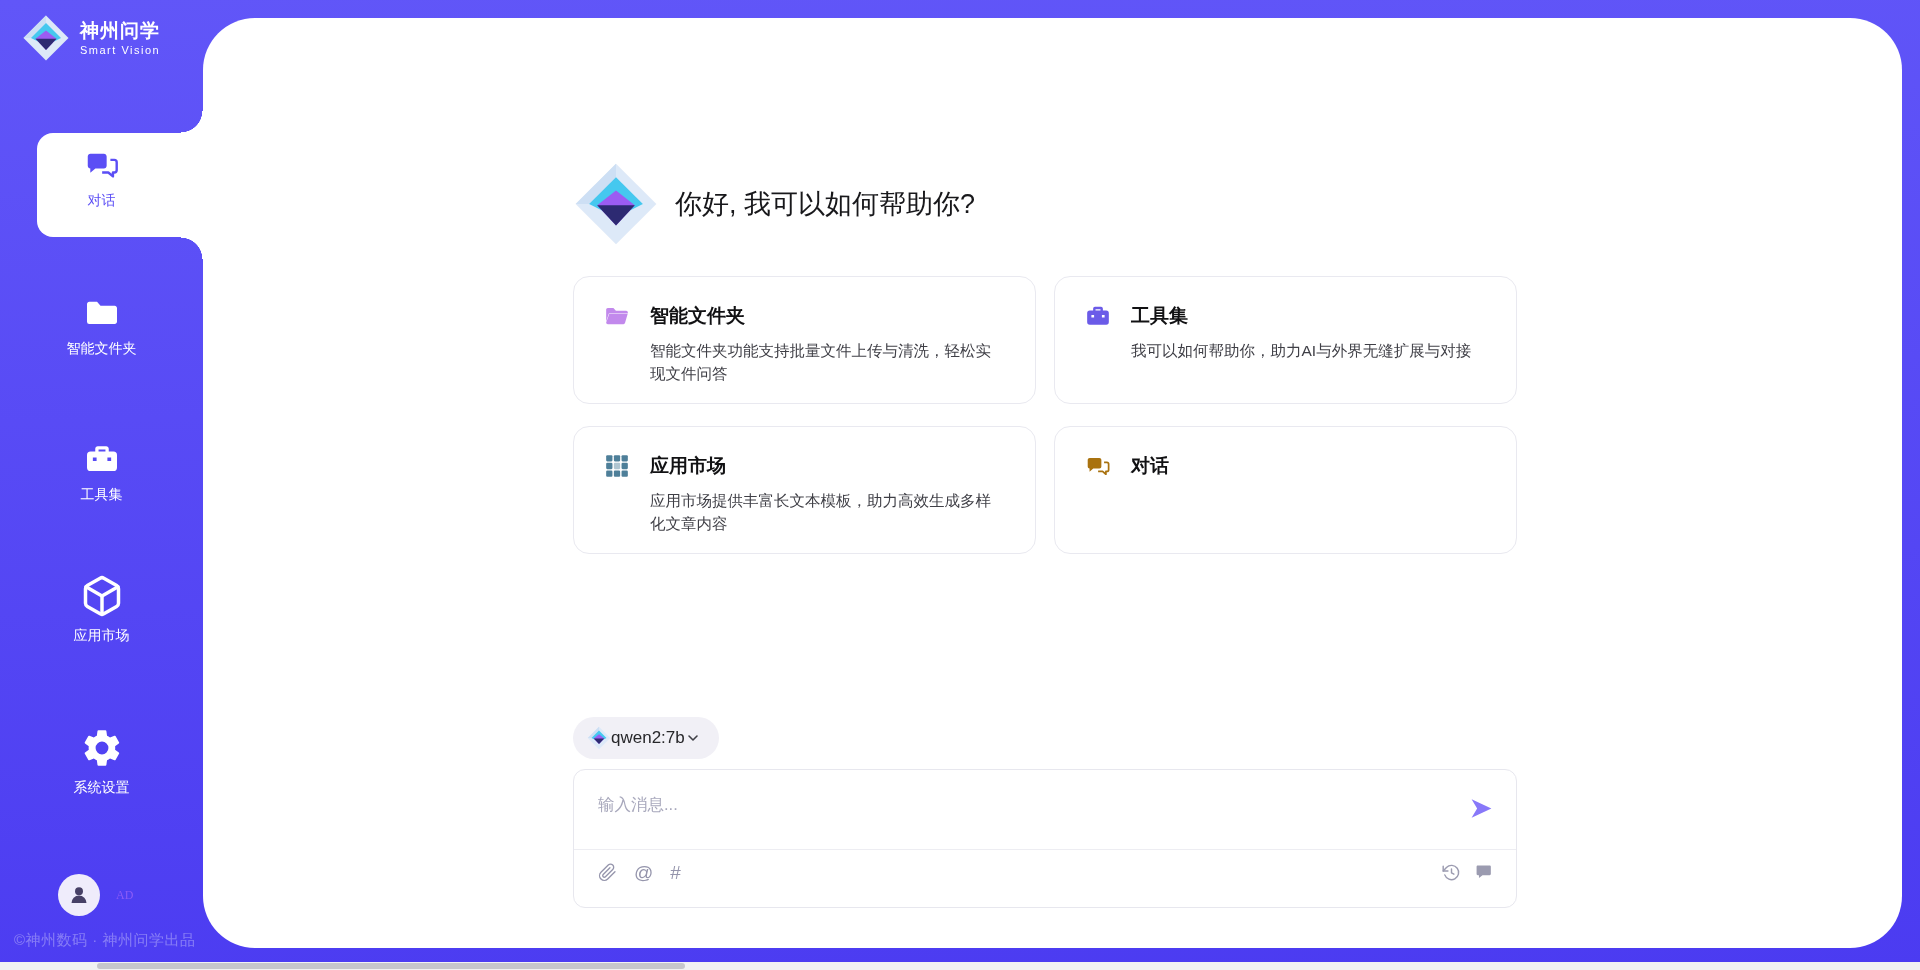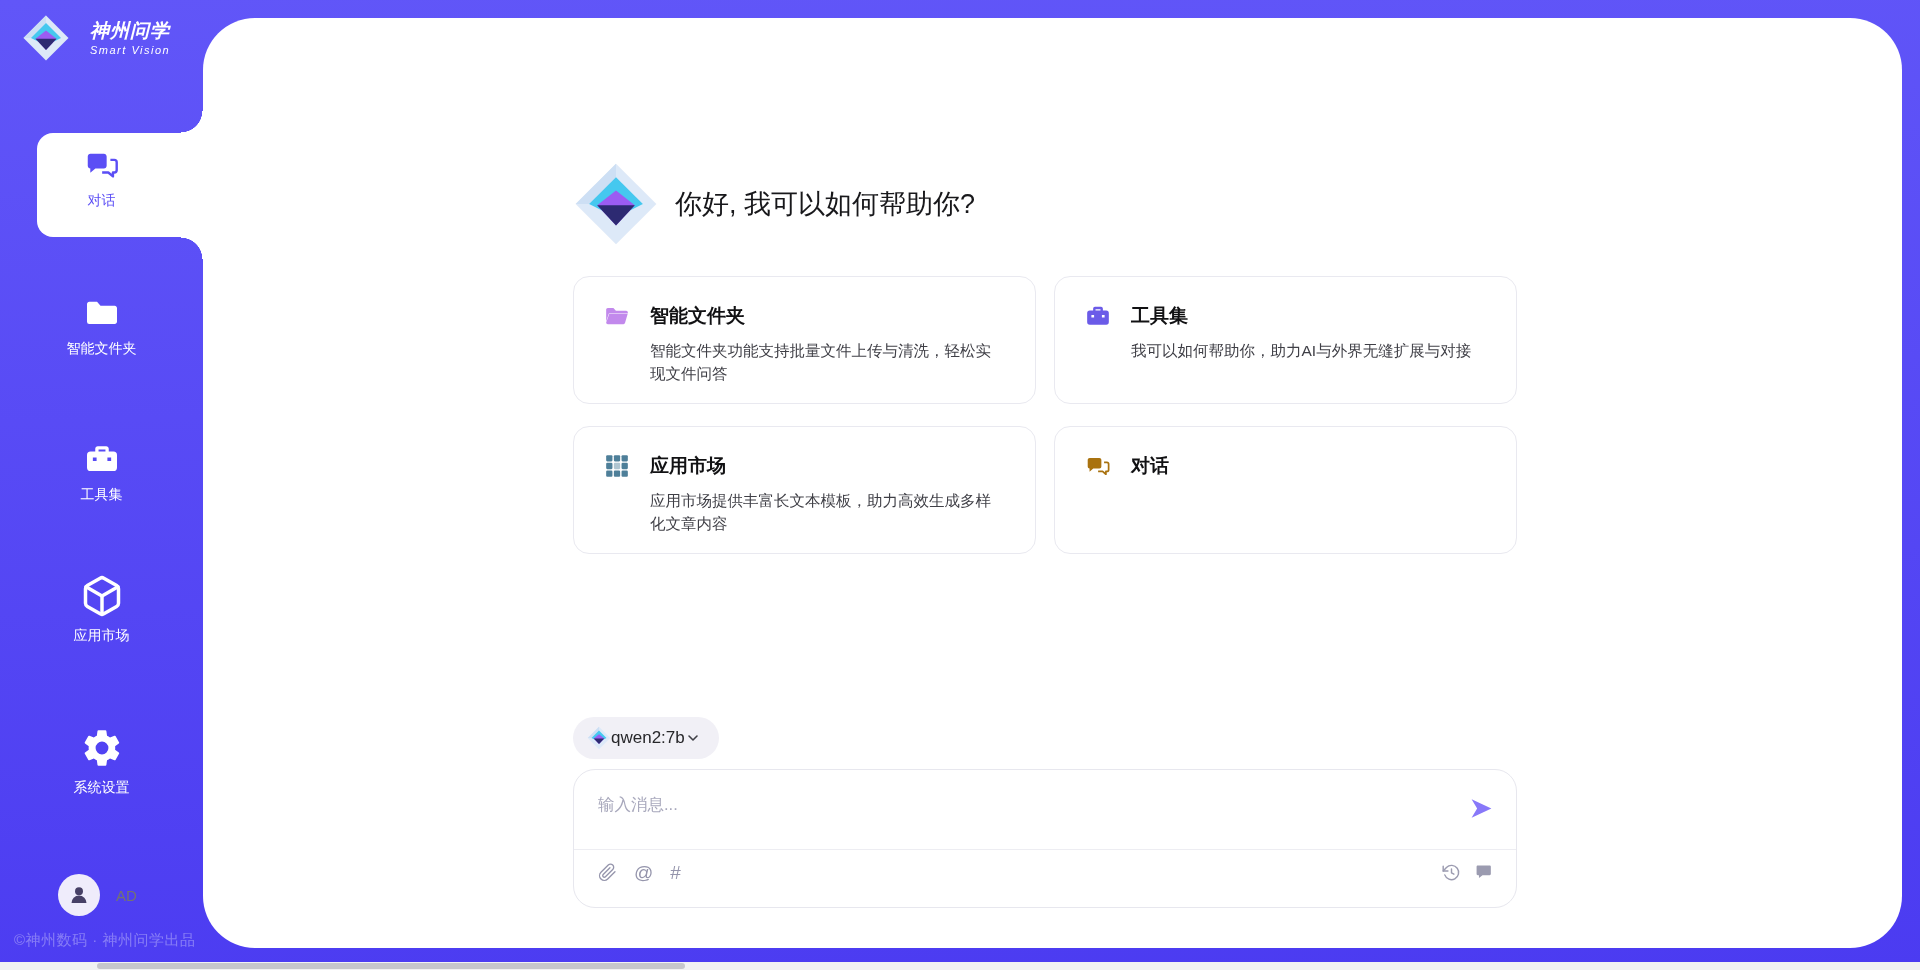--- a/index.html
+++ b/index.html
@@ -11,21 +11,21 @@
   }
   svg { display:block; }
 
   
   .main-panel {
     position:absolute; left:203px; top:18px; width:1699px; height:930px;
     background:#ffffff; border-radius:52px; z-index:1;
   }
 
   
-  .logo { position:absolute; left:22px; top:14px; display:flex; align-items:center; gap:20px; z-index:3; color:#fff;font-style:italic; }
+  .logo { position:absolute; left:22px; top:14px; display:flex; align-items:center; gap:10px; z-index:3; color:#fff; }
   .logo-gem { width:48px; height:48px; }
   .logo-name { font-size:19px; font-weight:bold; letter-spacing:1px; line-height:1.15; }
   .logo-sub { font-size:11px; letter-spacing:1.5px; margin-top:2px; }
 
   .nav-active-bg {
     position:absolute; left:37px; top:133px; width:170px; height:104px;
     background:#fff; border-radius:16px 0 0 16px; z-index:2;
   }
   .curve { position:absolute; width:22px; height:22px; z-index:2; }
   .curve-top    { left:181px; top:111px; background:radial-gradient(circle 22px at 0 0,   rgba(0,0,0,0) 0 21px, #fff 21.5px); }
@@ -40,21 +40,21 @@
 
   .nav-chat     { top:147px; }
   .nav-folder   { top:295px; }
   .nav-toolbox  { top:441px; }
   .nav-market   { top:574px; }
   .nav-settings { top:726px; }
 
   .user-row { position:absolute; left:58px; top:874px; display:flex; align-items:center; gap:16px; z-index:3; cursor:pointer; }
   .avatar { width:42px; height:42px; border-radius:50%; background:#efecfb; display:flex; align-items:center; justify-content:center; color:#474066; }
   .avatar svg { width:24px; height:24px; }
-  .user-name { color:#737373; font-size:15px; }
+  .user-name { color:#8b5cf6; font-size:12px;font-family:Liberation Serif, serif; }
 
   .copyright { position:absolute; left:14px; top:931px; z-index:3; font-size:15px; color:rgba(255,255,255,0.32); letter-spacing:0.5px; }
 
   
   .greeting { position:absolute; left:370px; top:143px; display:flex; align-items:center; gap:16px; }
   .greeting-gem { width:86px; height:86px; }
   .greeting-title { font-size:27px; font-weight:normal; color:#18181b; }
 
   .cards { position:absolute; left:370px; top:258px; width:944px; display:grid; grid-template-columns:1fr 1fr; column-gap:18px; row-gap:22px; }
   .card { height:128px; border:1px solid #e9e9f0; border-radius:16px; background:#fff; padding:26px 30px; cursor:pointer; }
@@ -71,21 +71,21 @@
     position:absolute; left:370px; top:699px; height:42px;
     display:inline-flex; align-items:center; gap:0;
     background:#f1f0f6; border-radius:21px; padding:0 18px 0 14px; cursor:pointer;
   }
   .model-gem { width:24px; height:24px; }
   .model-name { font-size:17px; color:#27272a; }
   .model-chevron { width:16px; height:16px; color:#3f3f46; }
 
   .composer {
     position:absolute; left:370px; top:751px; width:944px; height:139px;
-    border:1px solid #e7e7ee; border-radius:22px; background:#fff;
+    border:1px solid #e7e7ee; border-radius:12px; background:#fff;
   }
   .composer-input {
     position:absolute; left:24px; top:16px; width:840px; height:36px;
     border:none; outline:none; font-size:16.5px; color:#333;
     font-family:"Liberation Sans", sans-serif; background:transparent;
   }
   .composer-input::placeholder { color:#a8a8bc; }
   .send-btn { position:absolute; right:22px; top:26px; width:25px; height:25px; color:#8878f9; cursor:pointer; }
   .composer-divider { position:absolute; left:0; top:79px; width:100%; height:1px; background:#ededf2; }
   .composer-tools { position:absolute; left:24px; top:93px; display:flex; align-items:center; gap:17px; color:#9595ac; }

